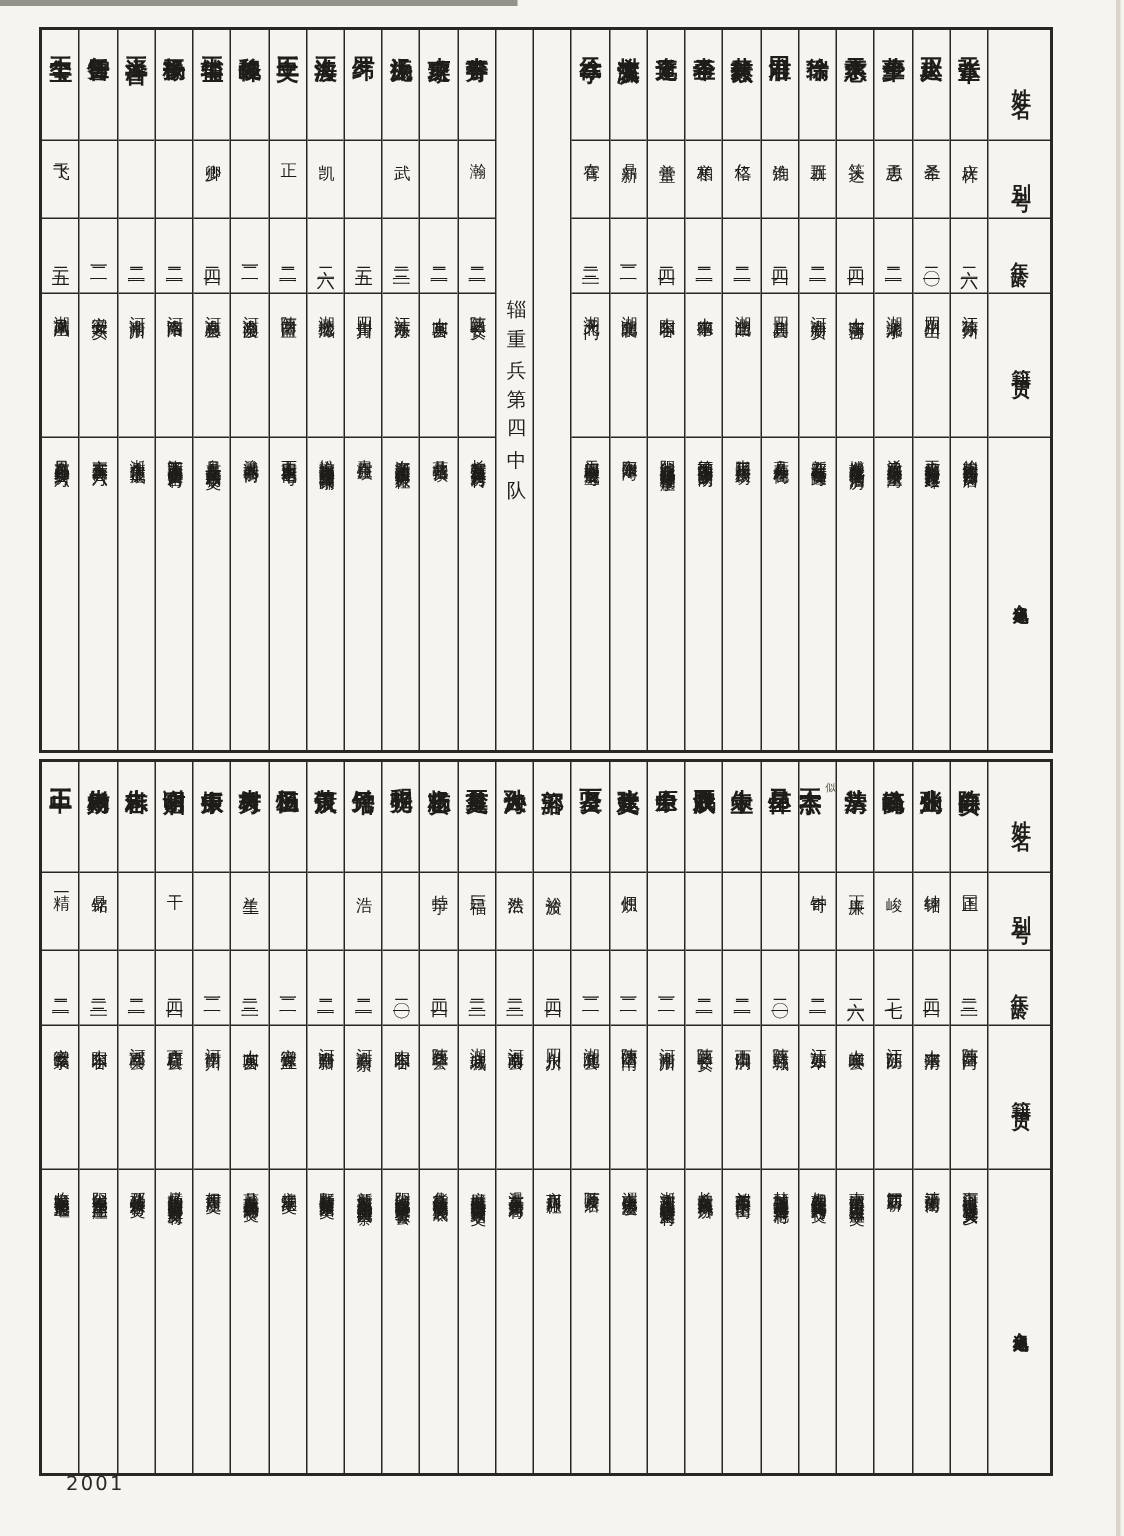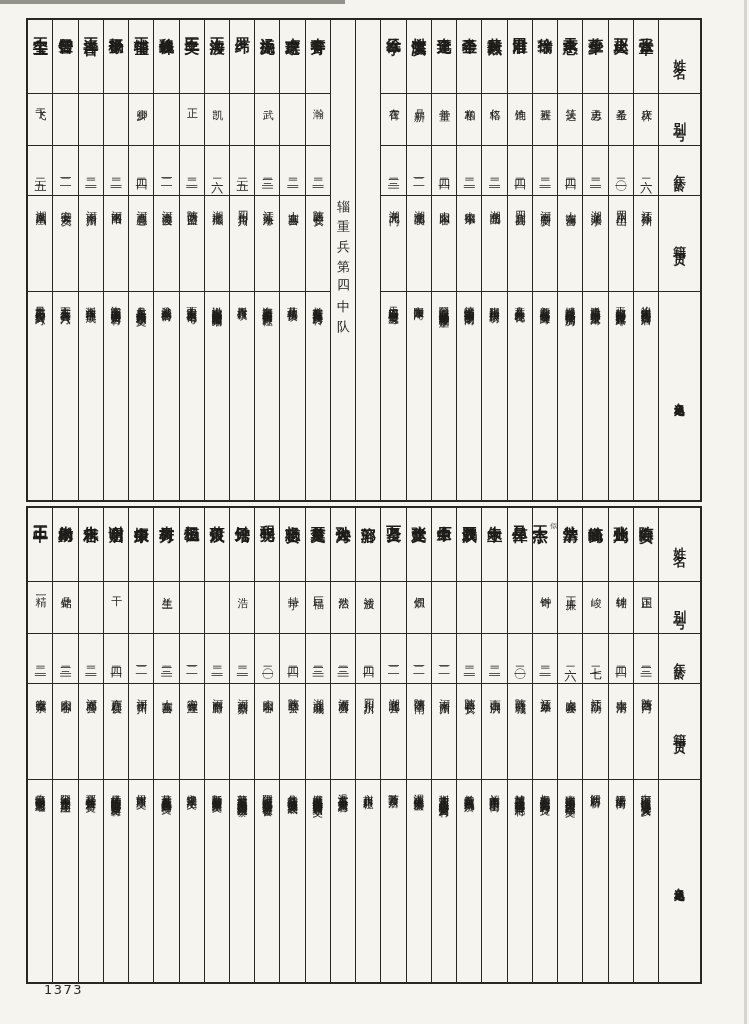--- a/index.html
+++ b/index.html
@@ -927,14 +927,14 @@
         </div>
         <div class="cell r-native">
           <span class="vtext">安徽临泉</span>
         </div>
         <div class="cell r-address">
           <span class="vtext">临泉城南谢集北前王堰</span>
         </div>
       </div>
     </div>
 
-  <div class="page-number">1373</div>
+  <div class="page-number">2001</div>
 </div>
 
 </body></html>

